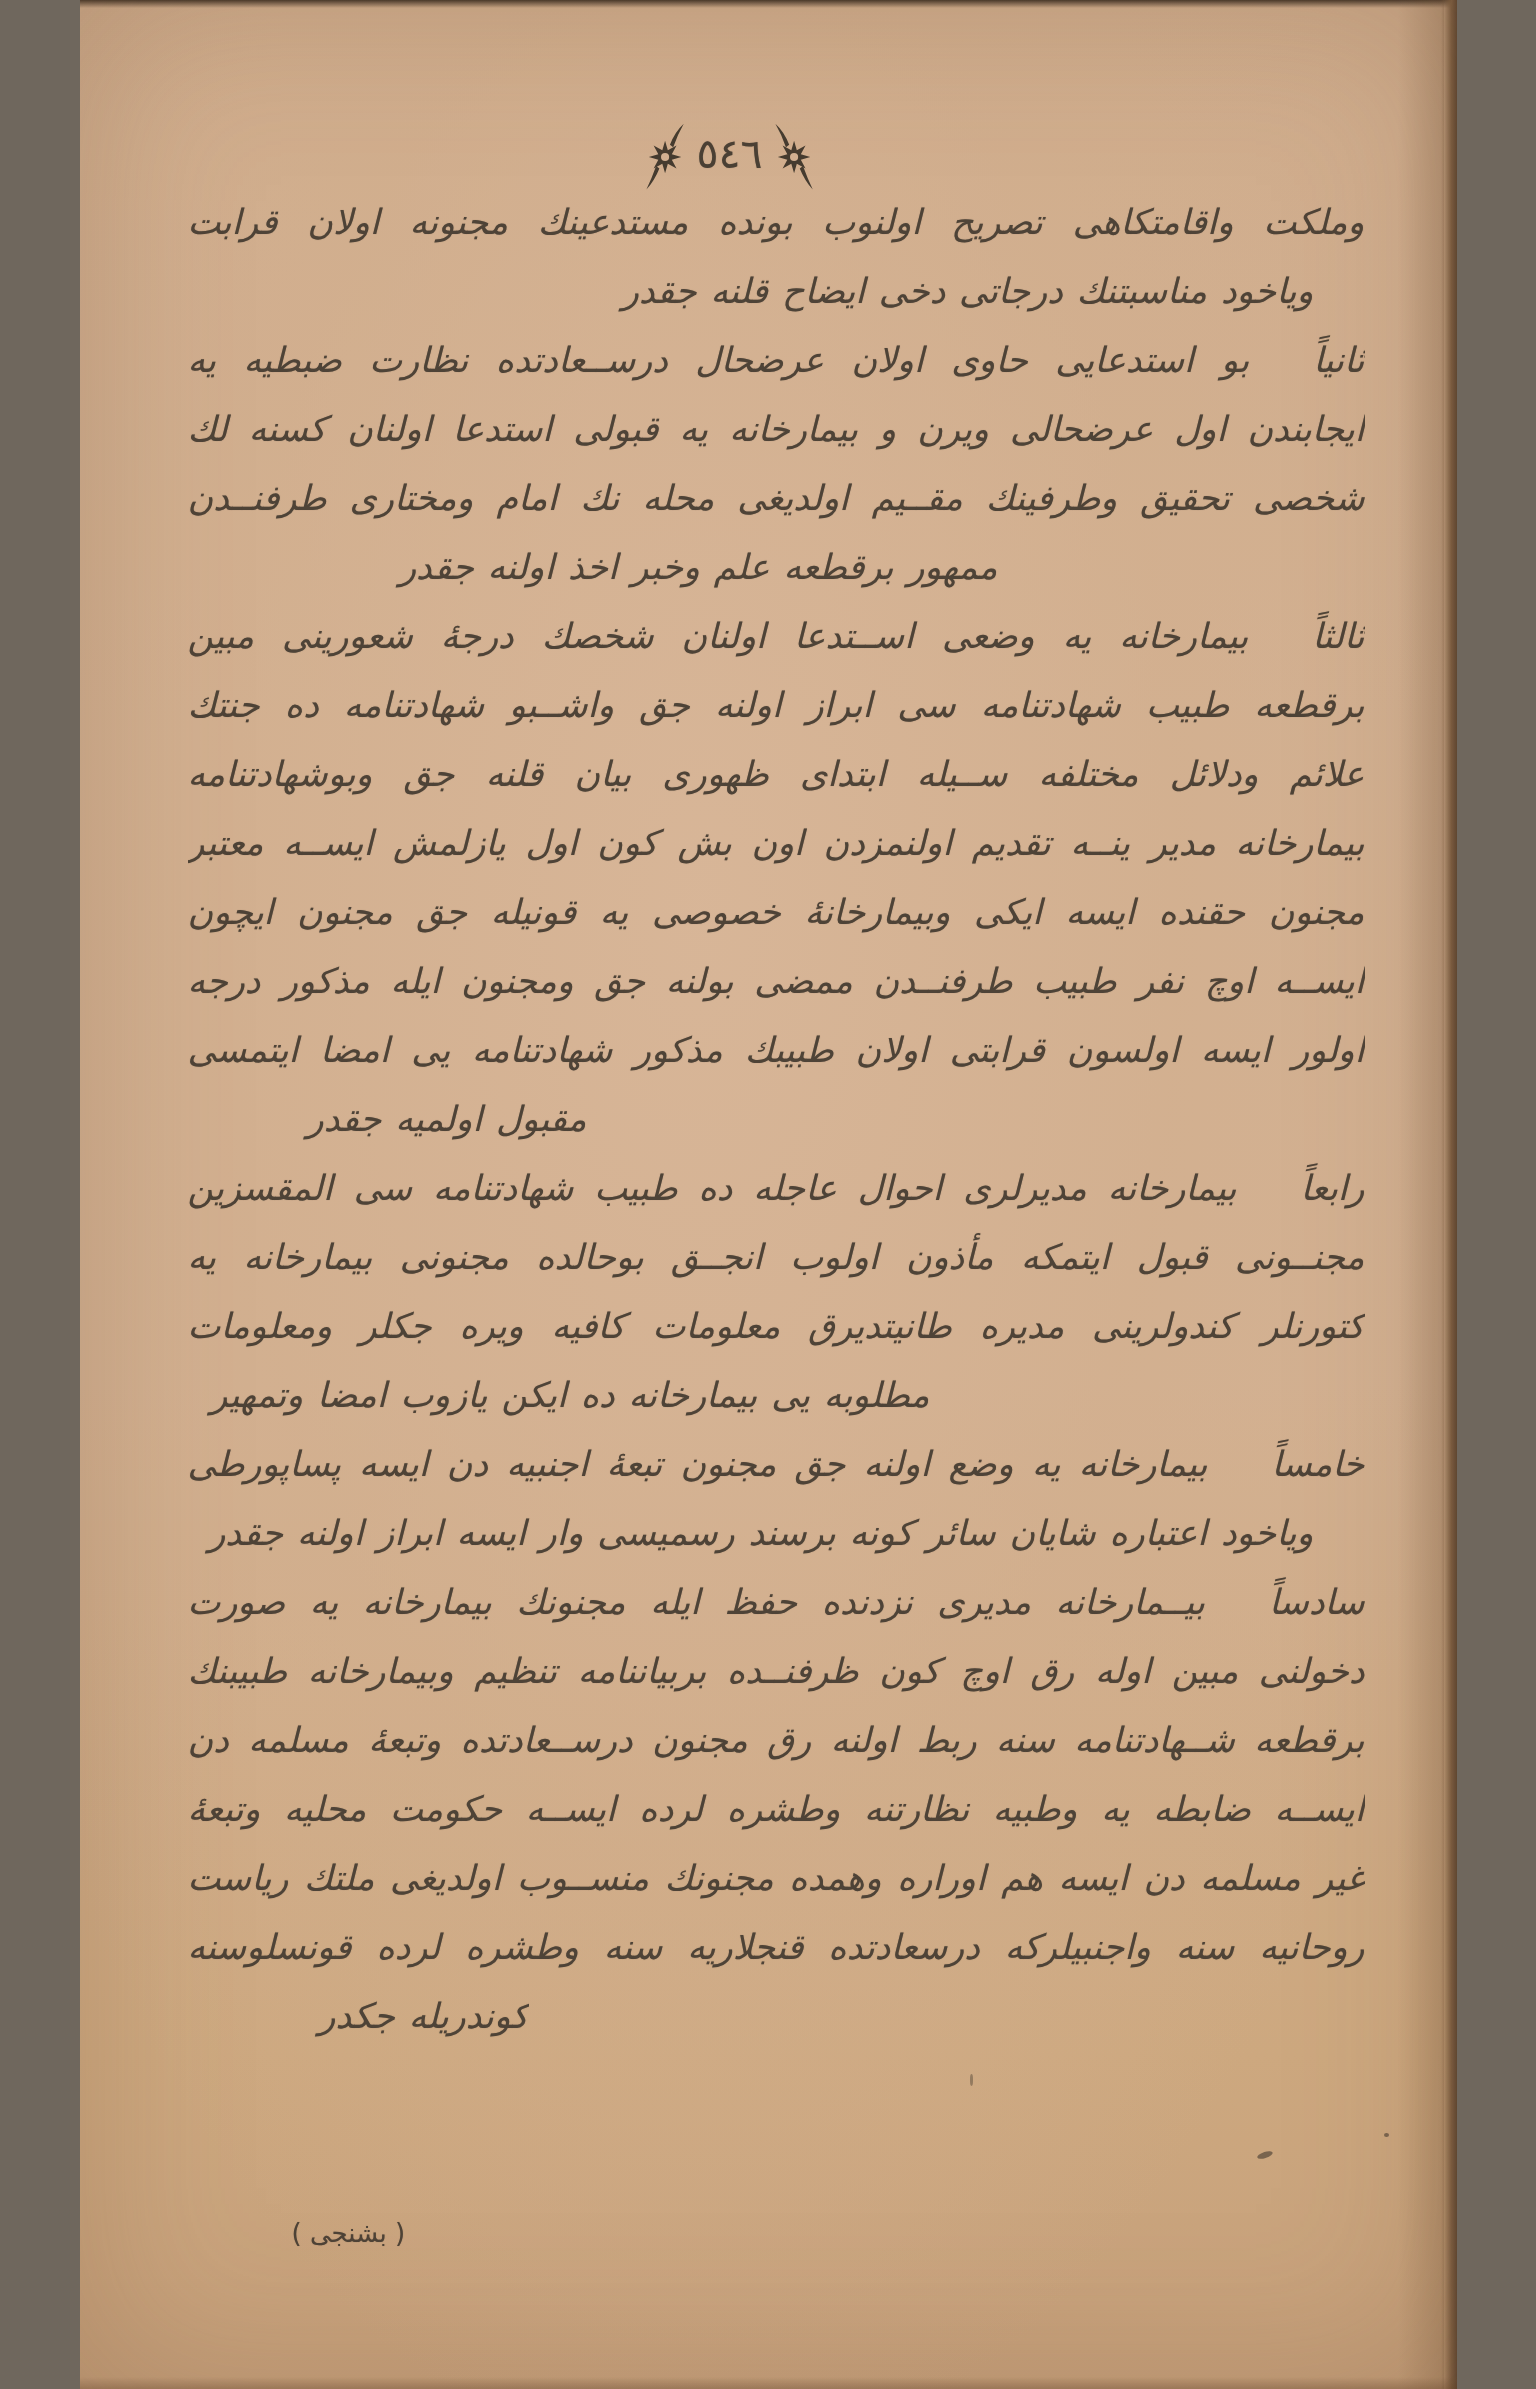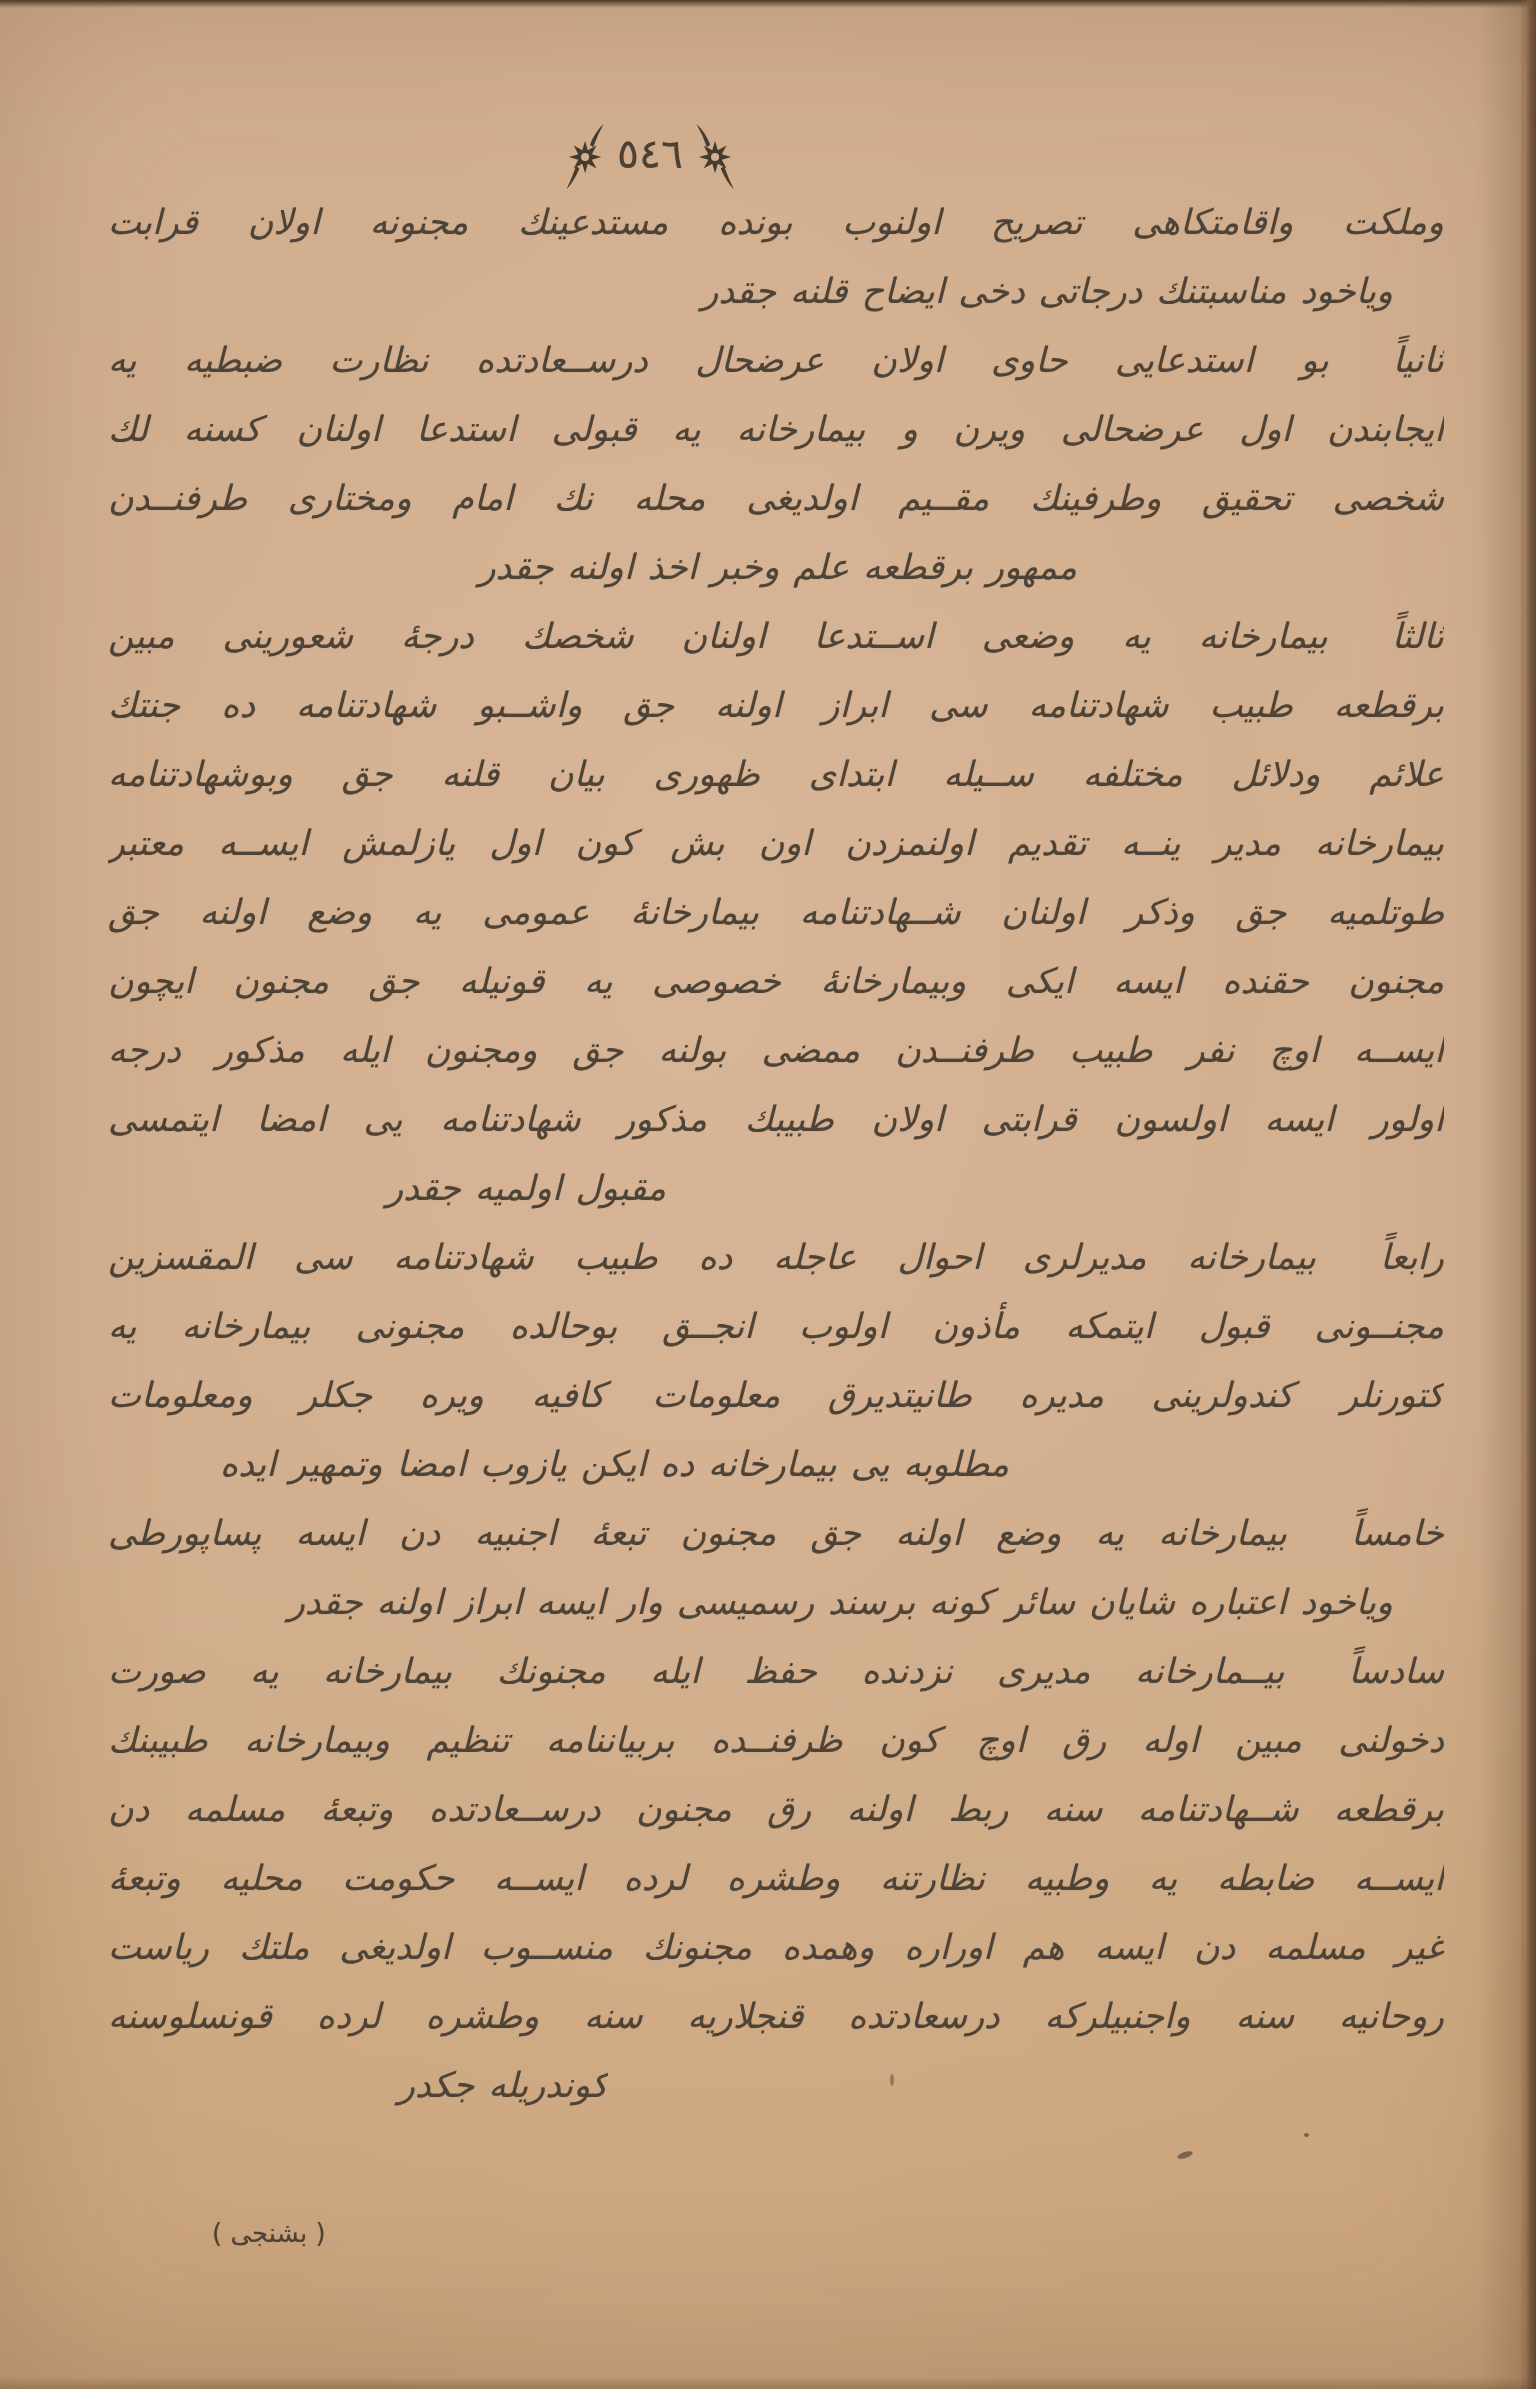--- a/index.html
+++ b/index.html
@@ -1,18 +1,18 @@
 <!DOCTYPE html>
 <html lang="ota" dir="rtl" style="font-size:14px"><head>
 <meta charset="utf-8">
 <style>
   html,body{margin:0;padding:0;background:#6f675d;}
   .page{
     position:relative;
-    width:1536px;height:2389px;
+    width:1377px;height:2389px;
     margin:0 auto;
     overflow:hidden;
     background:
       radial-gradient(ellipse at 45% 38%, rgba(216,182,152,.9) 0%, rgba(210,175,142,.55) 45%, rgba(0,0,0,0) 75%),
       linear-gradient(180deg,#cfac8c 0%, #d3b192 30%, #d3b192 58%, #cda87f 86%, #c6a07b 100%);
     font-family:"DejaVu Sans", sans-serif;
     direction:rtl;
   }
   .page::after{
     content:"";position:absolute;inset:0;pointer-events:none;
@@ -107,21 +107,20 @@
     <div class="ln full">ايجابندن اول عرضحالى ويرن و بيمارخانه يه قبولى استدعا اولنان كسنه لك</div>
     <div class="ln full">شخصى تحقيق وطرفينك مقــيم اولديغى محله نك امام ومختارى طرفنــدن</div>
     <div class="ln f7">ممهور برقطعه علم وخبر اخذ اولنه جقدر</div>
     <div class="ln sec">
       <span class="marker">ثالثاً</span>
       <span class="sectext">بيمارخانه يه وضعى اســتدعا اولنان شخصك درجهٔ شعورينى مبين</span>
     </div>
     <div class="ln full">برقطعه طبيب شهادتنامه سى ابراز اولنه جق واشــبو شهادتنامه ده جنتك</div>
     <div class="ln full">علائم ودلائل مختلفه ســيله ابتداى ظهورى بيان قلنه جق وبوشهادتنامه</div>
     <div class="ln full">بيمارخانه مدير ينــه تقديم اولنمزدن اون بش كون اول يازلمش ايســه معتبر</div>
-    <div class="ln full">طوتلميه جق وذكر اولنان شــهادتنامه بيمارخانهٔ عمومى يه وضع اولنه جق</div>
     <div class="ln full">مجنون حقنده ايسه ايكى وبيمارخانهٔ خصوصى يه قونيله جق مجنون ايچون</div>
     <div class="ln full">ايســه اوچ نفر طبيب طرفنــدن ممضى بولنه جق ومجنون ايله مذكور درجه</div>
     <div class="ln full">اولور ايسه اولسون قرابتى اولان طبيبك مذكور شهادتنامه يى امضا ايتمسى</div>
     <div class="ln f16">مقبول اولميه جقدر</div>
     <div class="ln sec">
       <span class="marker">رابعاً</span>
       <span class="sectext">بيمارخانه مديرلرى احوال عاجله ده طبيب شهادتنامه سى المقسزين</span>
     </div>
     <div class="ln full">مجنــونى قبول ايتمكه مأذون اولوب انجــق بوحالده مجنونى بيمارخانه يه</div>
     <div class="ln full">كتورنلر كندولرينى مديره طانيتديرق معلومات كافيه ويره جكلر ومعلومات</div>

